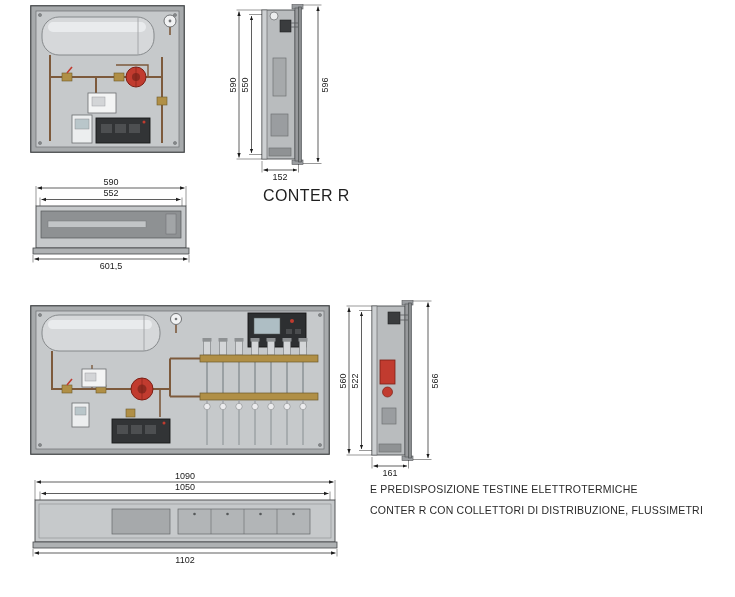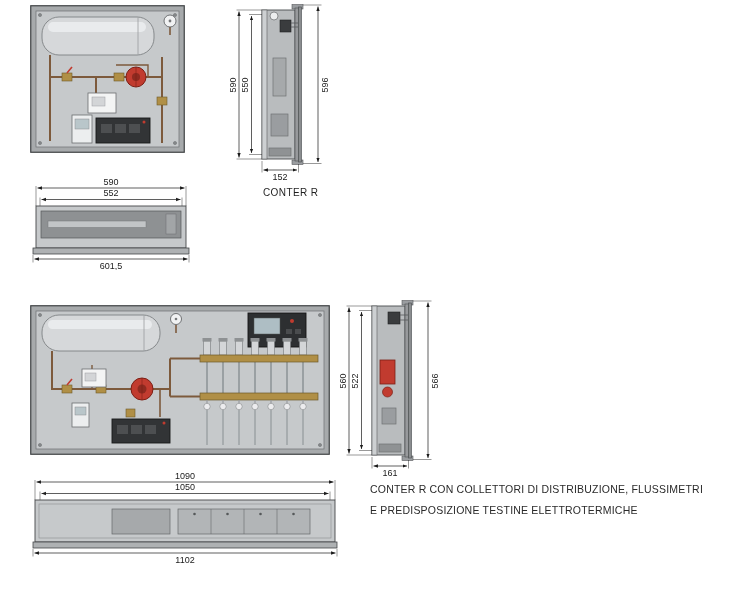--- a/index.html
+++ b/index.html
@@ -3,21 +3,21 @@
 <meta charset="utf-8">
 <style>
   * { margin:0; padding:0; box-sizing:border-box; }
   html,body { background:#ffffff; }
   .page { position:relative; width:735px; height:597px; background:#ffffff; overflow:hidden;
           font-family:"Liberation Sans", sans-serif; }
   .abs { position:absolute; }
   svg text { font-family:"Liberation Sans", sans-serif; font-size:9px; fill:#1a1a1a; }
   .dim { stroke:#1a1a1a; stroke-width:0.7; fill:none; }
   .ext { stroke:#1a1a1a; stroke-width:0.45; fill:none; }
-  .label { font-size:10px; color:#1f1f1f; letter-spacing:0.4px; }
+  .label { font-size:16px; color:#1f1f1f; letter-spacing:0.4px; }
   .caption { font-size:10.5px; color:#2a2a2a; line-height:21px; letter-spacing:0.2px; }
 </style>
 </head>
 <body>
 
 <div class="page">
 
   <svg class="abs" style="left:30px; top:5px;" width="155" height="150" viewBox="0 0 155 150">
     <rect x="0.75" y="0.75" width="153.5" height="146.5" fill="#a7aaac" stroke="#3f4244" stroke-width="1.2"></rect>
     <rect x="6" y="6" width="143" height="136" fill="#c6c9cb" stroke="#75787a" stroke-width="0.8"></rect>
@@ -313,22 +313,22 @@
     </g>
     <g>
       <line class="ext" x1="34" y1="159" x2="34" y2="170.5"></line>
       <line class="ext" x1="70.5" y1="162" x2="70.5" y2="170.5"></line>
       <line class="dim" x1="35.5" y1="168" x2="69" y2="168" marker-start="url(#m3)" marker-end="url(#m3)"></line>
       <text x="52" y="178" text-anchor="middle">161</text>
     </g>
   </svg>
 
   <div class="abs caption" style="left:370px; top:479px; width:345px;">
+    <div>E PREDISPOSIZIONE TESTINE ELETTROTERMICHE</div>
     <div>CONTER R CON COLLETTORI DI DISTRIBUZIONE, FLUSSIMETRI</div>
-    <div>E PREDISPOSIZIONE TESTINE ELETTROTERMICHE</div>
   </div>
 
   <svg class="abs" style="left:26px; top:470px;" width="319" height="100" viewBox="0 0 319 100">
     <defs>
       <marker id="m4" viewBox="0 0 10 10" refX="9" refY="5" markerWidth="7" markerHeight="7" orient="auto-start-reverse">
         <path d="M0,1.5 L9,5 L0,8.5 Z" fill="#1a1a1a"></path>
       </marker>
     </defs>
     <g>
       <line class="ext" x1="9" y1="10" x2="9" y2="30"></line>

